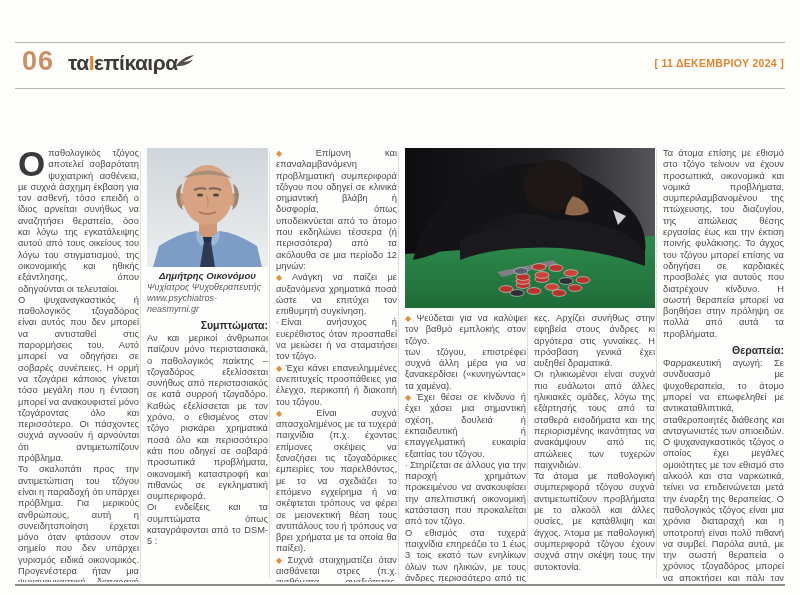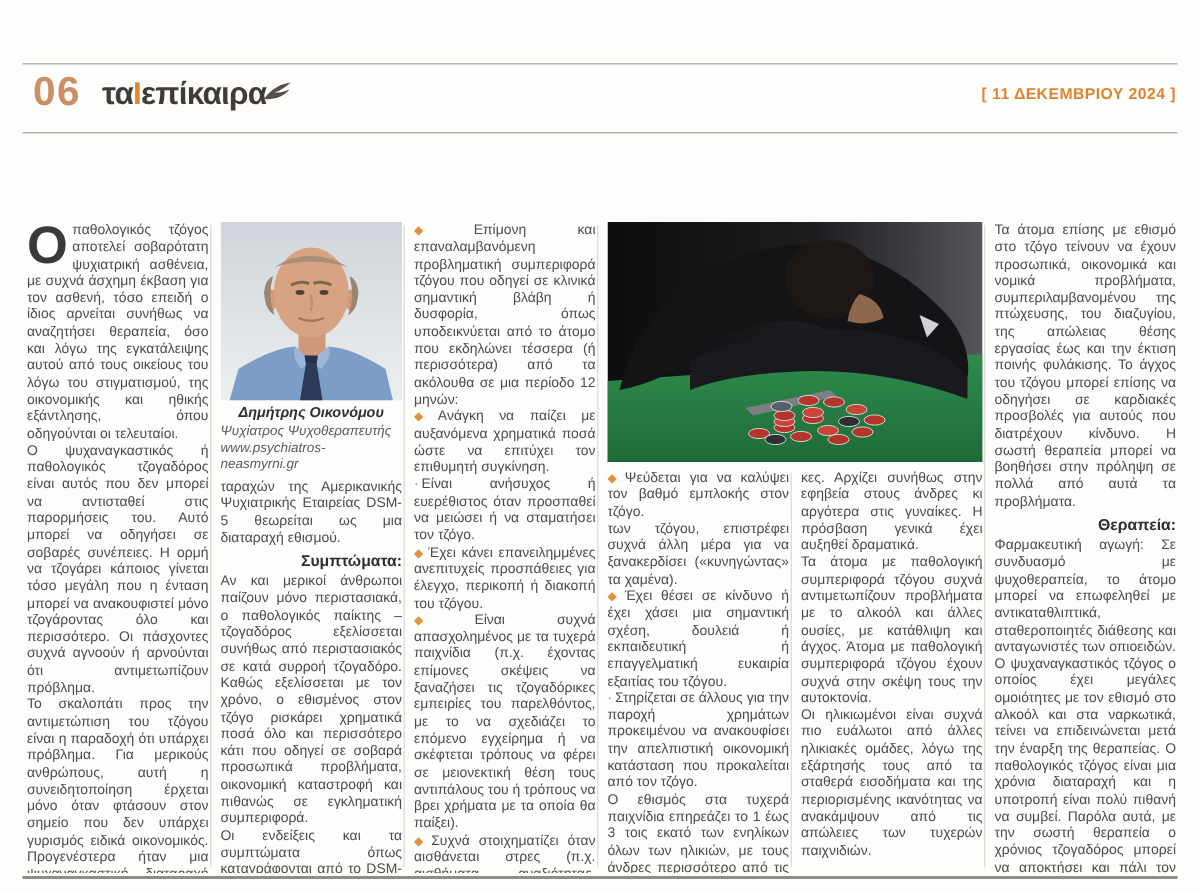--- a/index.html
+++ b/index.html
@@ -107,21 +107,20 @@
         <path d="M50,83 L60,93 L54,98 Q47,90 50,83 Z" fill="#9db7d9"></path>
         <path d="M72,83 L60,93 L67,98 Q75,90 72,83 Z" fill="#9db7d9"></path>
         <polygon points="56,89 65,89 64,95 57,95" fill="#24304a"></polygon>
         <path d="M57,94 L64,94 L68,119 L53,119 Z" fill="#2c3a57"></path>
       </svg>
     </span>
     <div class="cap-name">Δημήτρης Οικονόμου</div>
     <span class="cap-line">Ψυχίατρος Ψυχοθεραπευτής</span>
     <a class="cap-line" href="#">www.psychiatros-neasmyrni.gr</a>
     <div class="col2-text">
-      <p>ταραχών της Αμερικανικής Ψυχιατρικής Εταιρείας DSM-5 θεωρείται ως μια διαταραχή εθισμού.</p>
       <div class="subhead">Συμπτώματα:</div>
       <p>Αν και μερικοί άνθρωποι παίζουν μόνο περιστασιακά, ο παθολογικός παίκτης – τζογαδόρος εξελίσσεται συνήθως από περιστασιακός σε κατά συρροή τζογαδόρο. Καθώς εξελίσσεται με τον χρόνο, ο εθισμένος στον τζόγο ρισκάρει χρηματικά ποσά όλο και περισσότερο κάτι που οδηγεί σε σοβαρά προσωπικά προβλήματα, οικονομική καταστροφή και πιθανώς σε εγκληματική συμπεριφορά.</p>
       <p>Οι ενδείξεις και τα συμπτώματα όπως καταγράφονται από το DSM-5 :</p>
     </div>
   </div>
 
   <div class="col c3">
     <p><span class="mk">◆</span><span>Επίμονη και επαναλαμβανόμενη προβληματική συμπεριφορά τζόγου που οδηγεί σε κλινικά σημαντική βλάβη ή δυσφορία, όπως υποδεικνύεται από το άτομο που εκδηλώνει τέσσερα (ή περισσότερα) από τα ακόλουθα σε μια περίοδο 12 μηνών:</span></p>
     <p><span class="mk">◆</span><span>Ανάγκη να παίζει με αυξανόμενα χρηματικά ποσά ώστε να επιτύχει τον επιθυμητή συγκίνηση.</span></p>
     <p><span class="mk-dot">·</span><span>Είναι ανήσυχος ή ευερέθιστος όταν προσπαθεί να μειώσει ή να σταματήσει τον τζόγο.</span></p>
@@ -177,22 +176,22 @@
   <div class="col c4">
     <p><span class="mk">◆</span><span>Ψεύδεται για να καλύψει τον βαθμό εμπλοκής στον τζόγο.</span></p>
     <p>των τζόγου, επιστρέφει συχνά άλλη μέρα για να ξανακερδίσει («κυνηγώντας» τα χαμένα).</p>
     <p><span class="mk">◆</span><span>Έχει θέσει σε κίνδυνο ή έχει χάσει μια σημαντική σχέση, δουλειά ή εκπαιδευτική ή επαγγελματική ευκαιρία εξαιτίας του τζόγου.</span></p>
     <p><span class="mk-dot">·</span><span>Στηρίζεται σε άλλους για την παροχή χρημάτων προκειμένου να ανακουφίσει την απελπιστική οικονομική κατάσταση που προκαλείται από τον τζόγο.</span></p>
     <p>Ο εθισμός στα τυχερά παιχνίδια επηρεάζει το 1 έως 3 τοις εκατό των ενηλίκων όλων των ηλικιών, με τους άνδρες περισσότερο από τις γυναί-</p>
   </div>
 
   <div class="col c5">
     <p>κες. Αρχίζει συνήθως στην εφηβεία στους άνδρες κι αργότερα στις γυναίκες. Η πρόσβαση γενικά έχει αυξηθεί δραματικά.</p>
+    <p>Οι ηλικιωμένοι είναι συχνά πιο ευάλωτοι από άλλες ηλικιακές ομάδες, λόγω της εξάρτησής τους από τα σταθερά εισοδήματα και της περιορισμένης ικανότητας να ανακάμψουν από τις απώλειες των τυχερών παιχνιδιών.</p>
     <p>Τα άτομα με παθολογική συμπεριφορά τζόγου συχνά αντιμετωπίζουν προβλήματα με το αλκοόλ και άλλες ουσίες, με κατάθλιψη και άγχος. Άτομα με παθολογική συμπεριφορά τζόγου έχουν συχνά στην σκέψη τους την αυτοκτονία.</p>
-    <p>Οι ηλικιωμένοι είναι συχνά πιο ευάλωτοι από άλλες ηλικιακές ομάδες, λόγω της εξάρτησής τους από τα σταθερά εισοδήματα και της περιορισμένης ικανότητας να ανακάμψουν από τις απώλειες των τυχερών παιχνιδιών.</p>
   </div>
 
   <div class="col c6">
     <p>Τα άτομα επίσης με εθισμό στο τζόγο τείνουν να έχουν προσωπικά, οικονομικά και νομικά προβλήματα, συμπεριλαμβανομένου της πτώχευσης, του διαζυγίου, της απώλειας θέσης εργασίας έως και την έκτιση ποινής φυλάκισης. Το άγχος του τζόγου μπορεί επίσης να οδηγήσει σε καρδιακές προσβολές για αυτούς που διατρέχουν κίνδυνο. Η σωστή θεραπεία μπορεί να βοηθήσει στην πρόληψη σε πολλά από αυτά τα προβλήματα.</p>
     <div class="subhead">Θεραπεία:</div>
     <p>Φαρμακευτική αγωγή: Σε συνδυασμό με ψυχοθεραπεία, το άτομο μπορεί να επωφεληθεί με αντικαταθλιπτικά, σταθεροποιητές διάθεσης και ανταγωνιστές των οπιοειδών. Ο ψυχαναγκαστικός τζόγος ο οποίος έχει μεγάλες ομοιότητες με τον εθισμό στο αλκοόλ και στα ναρκωτικά, τείνει να επιδεινώνεται μετά την έναρξη της θεραπείας. Ο παθολογικός τζόγος είναι μια χρόνια διαταραχή και η υποτροπή είναι πολύ πιθανή να συμβεί. Παρόλα αυτά, με την σωστή θεραπεία ο χρόνιος τζογαδόρος μπορεί να αποκτήσει και πάλι τον έλεγχο της ζωής του.</p>
   </div>
 
   <div class="rule rule-bottom"></div>
 

